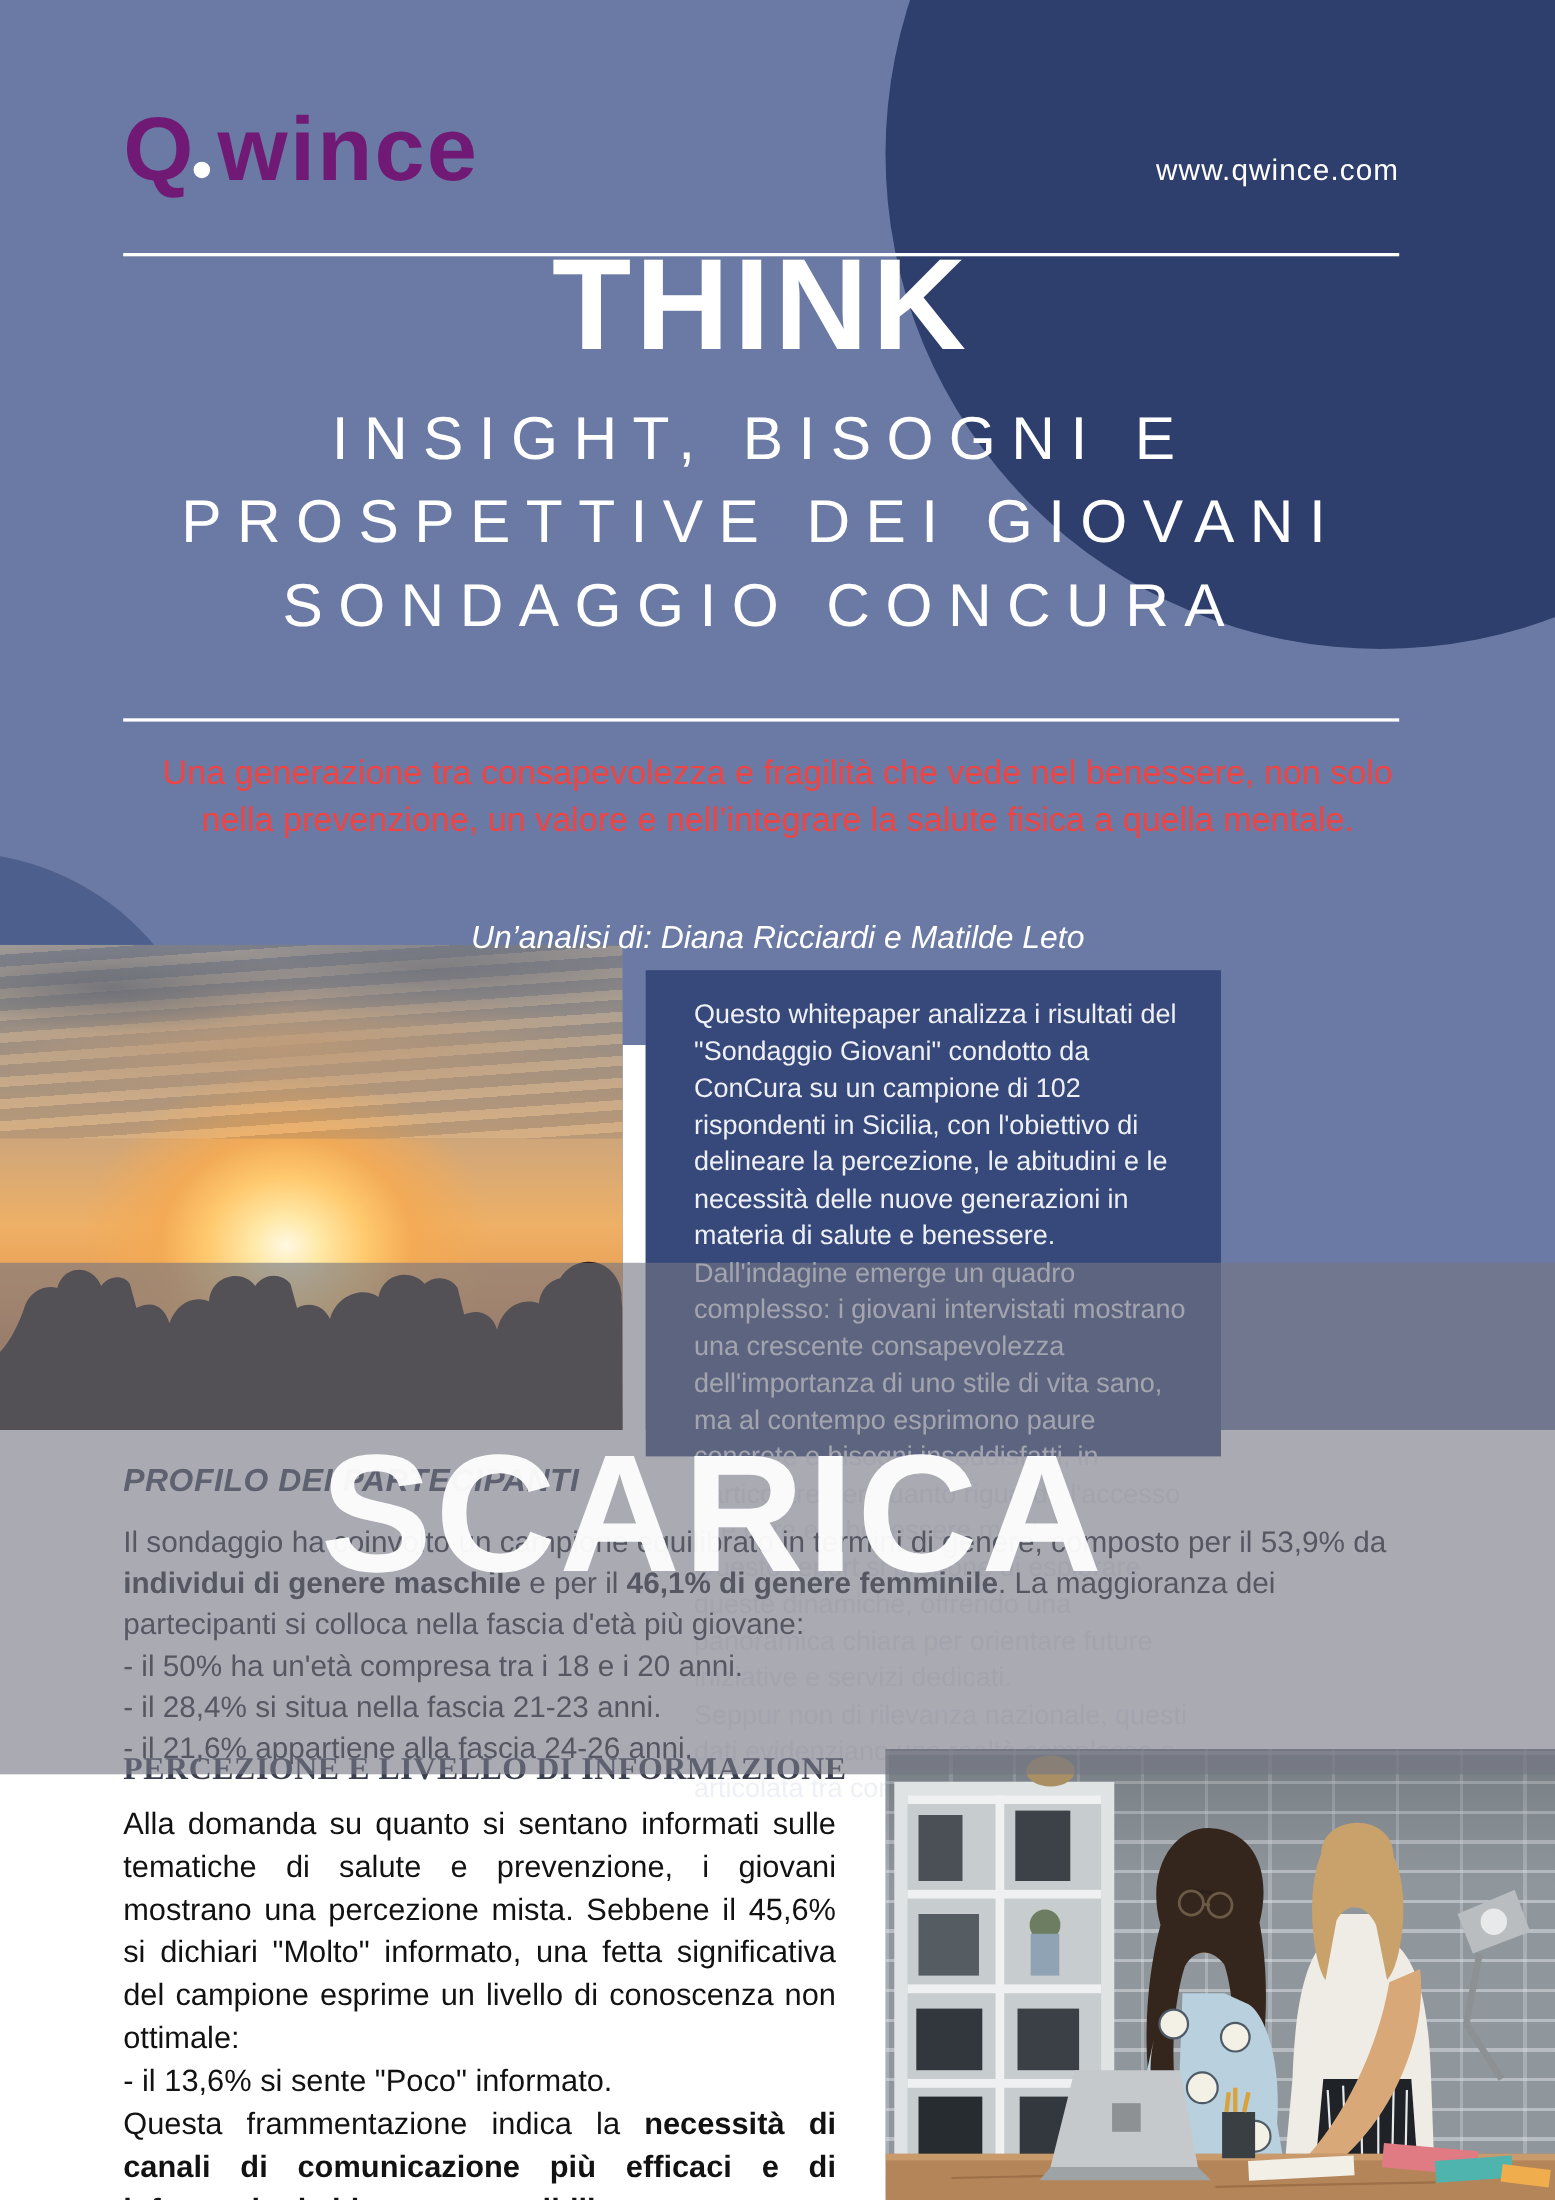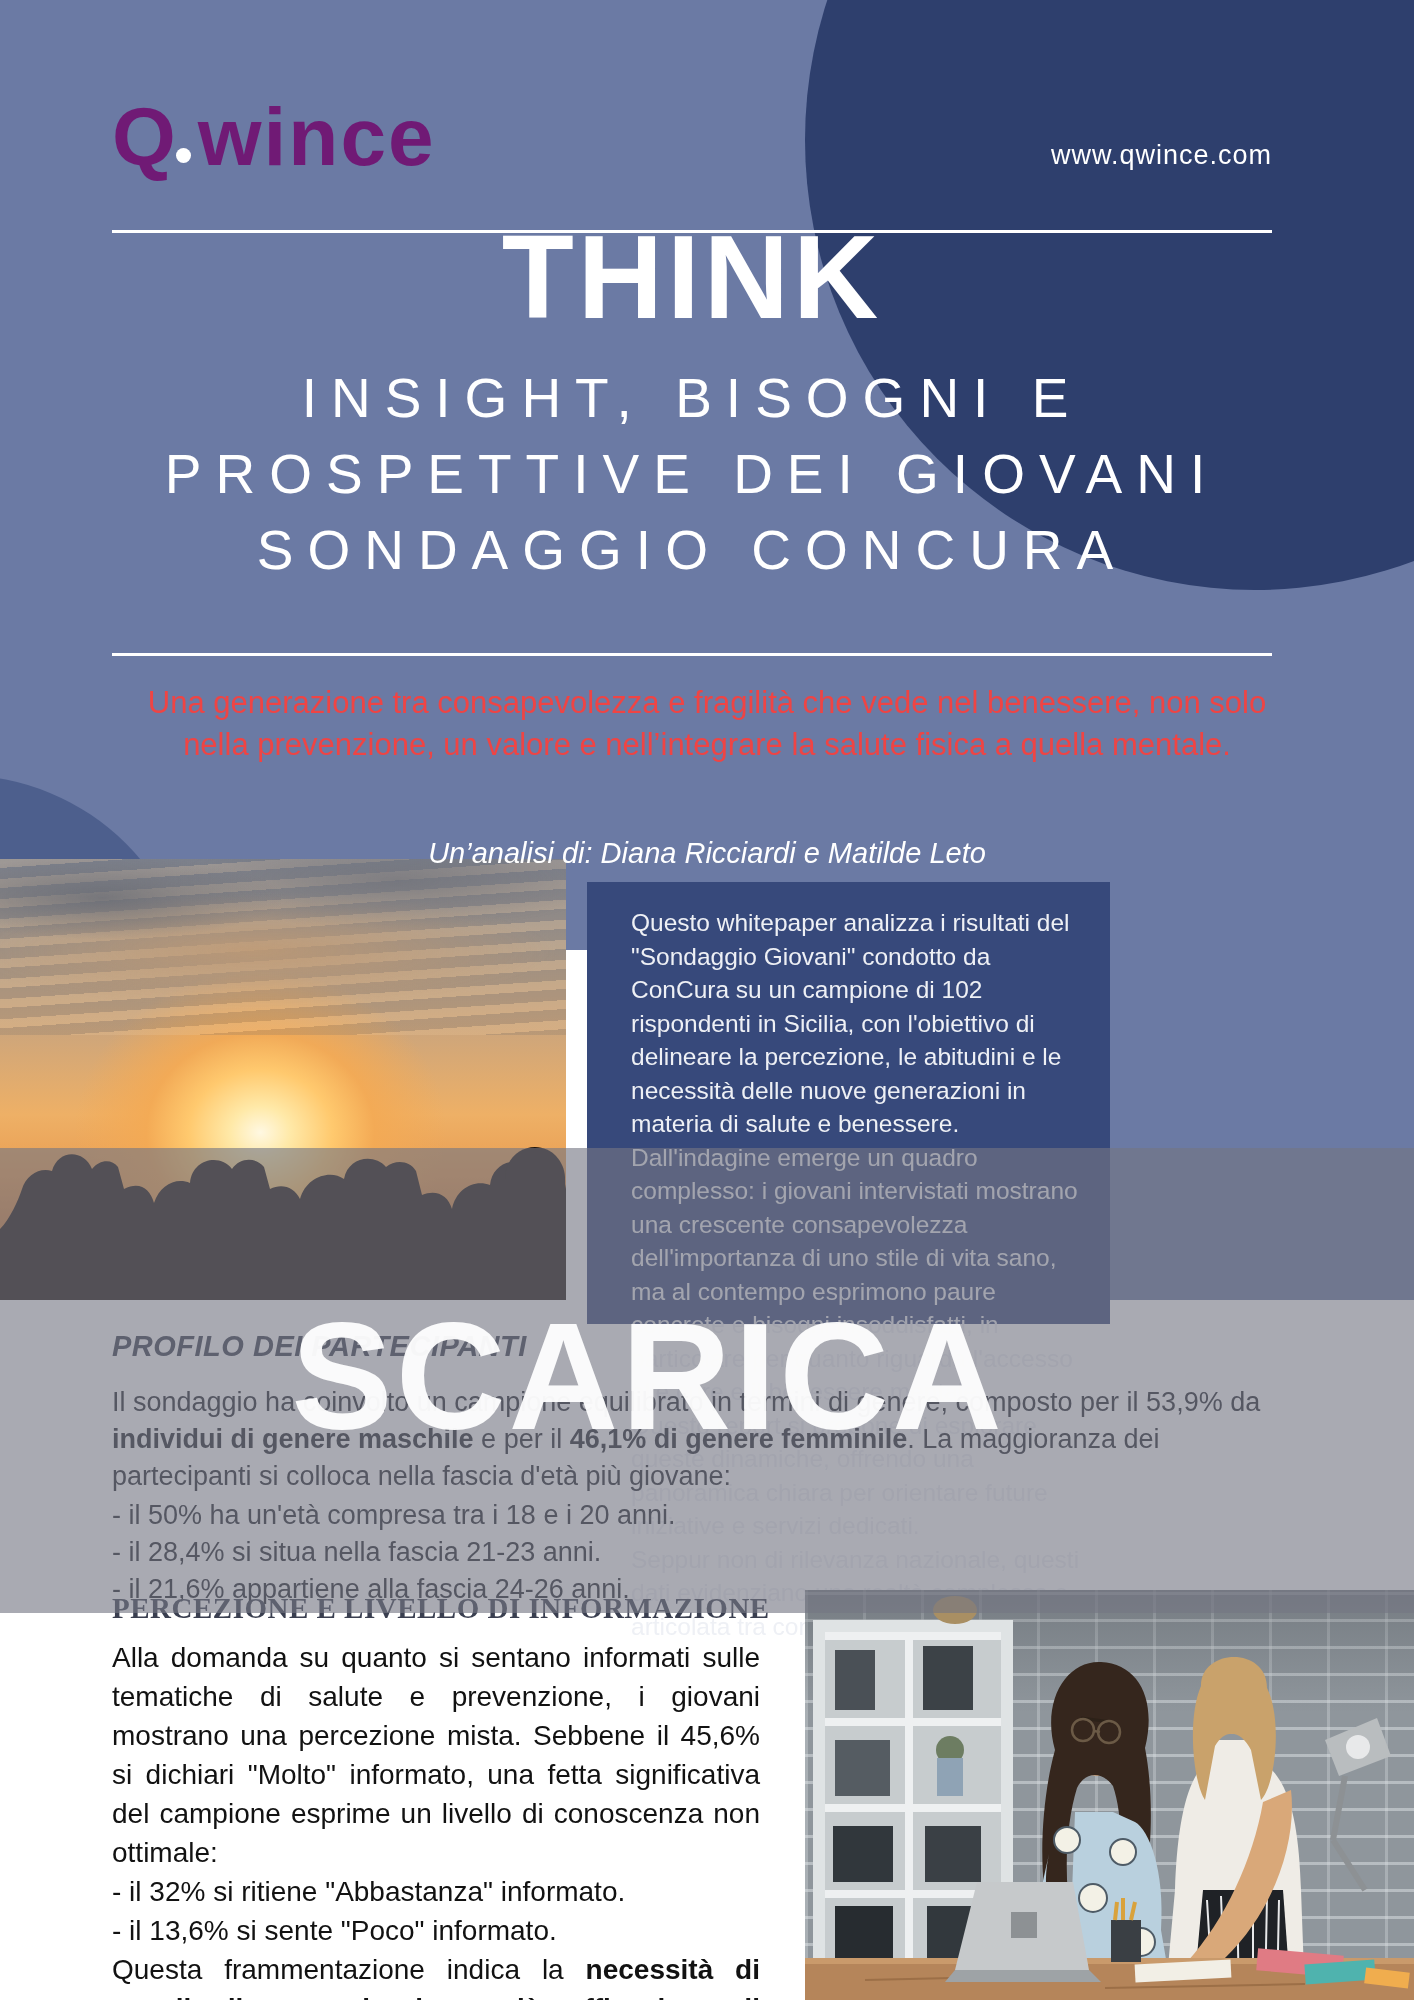--- a/index.html
+++ b/index.html
@@ -121,21 +121,20 @@
     <div class="bullets">
       <p>- il 50% ha un'età compresa tra i 18 e i 20 anni.</p>
       <p>- il 28,4% si situa nella fascia 21-23 anni.</p>
       <p>- il 21,6% appartiene alla fascia 24-26 anni.</p>
     </div>
   </div>
 
   <div class="sec-heading percezione-heading">PERCEZIONE E LIVELLO DI INFORMAZIONE</div>
   <div class="percezione-body">
     <p>Alla domanda su quanto si sentano informati sulle tematiche di salute e prevenzione, i giovani mostrano una percezione mista. Sebbene il 45,6% si dichiari "Molto" informato, una fetta significativa del campione esprime un livello di conoscenza non ottimale:</p>
-    <p>- il 32% si ritiene "Abbastanza" informato.</p>
     <p>- il 13,6% si sente "Poco" informato.</p>
     <p><span>Questa frammentazione indica la </span><b>necessità di canali di comunicazione più efficaci e di informazioni chiare e accessibili</b></p>
   </div>
 
   <div class="photo-office" title="Due giovani donne lavorano insieme a un laptop in ufficio">
     <svg width="609" height="410" viewBox="0 0 609 410">
 
       <g>
         <rect x="8" y="30" width="200" height="380" fill="#dfe3e4"></rect>
         <rect x="20" y="42" width="176" height="368" fill="#c7ccce"></rect>

